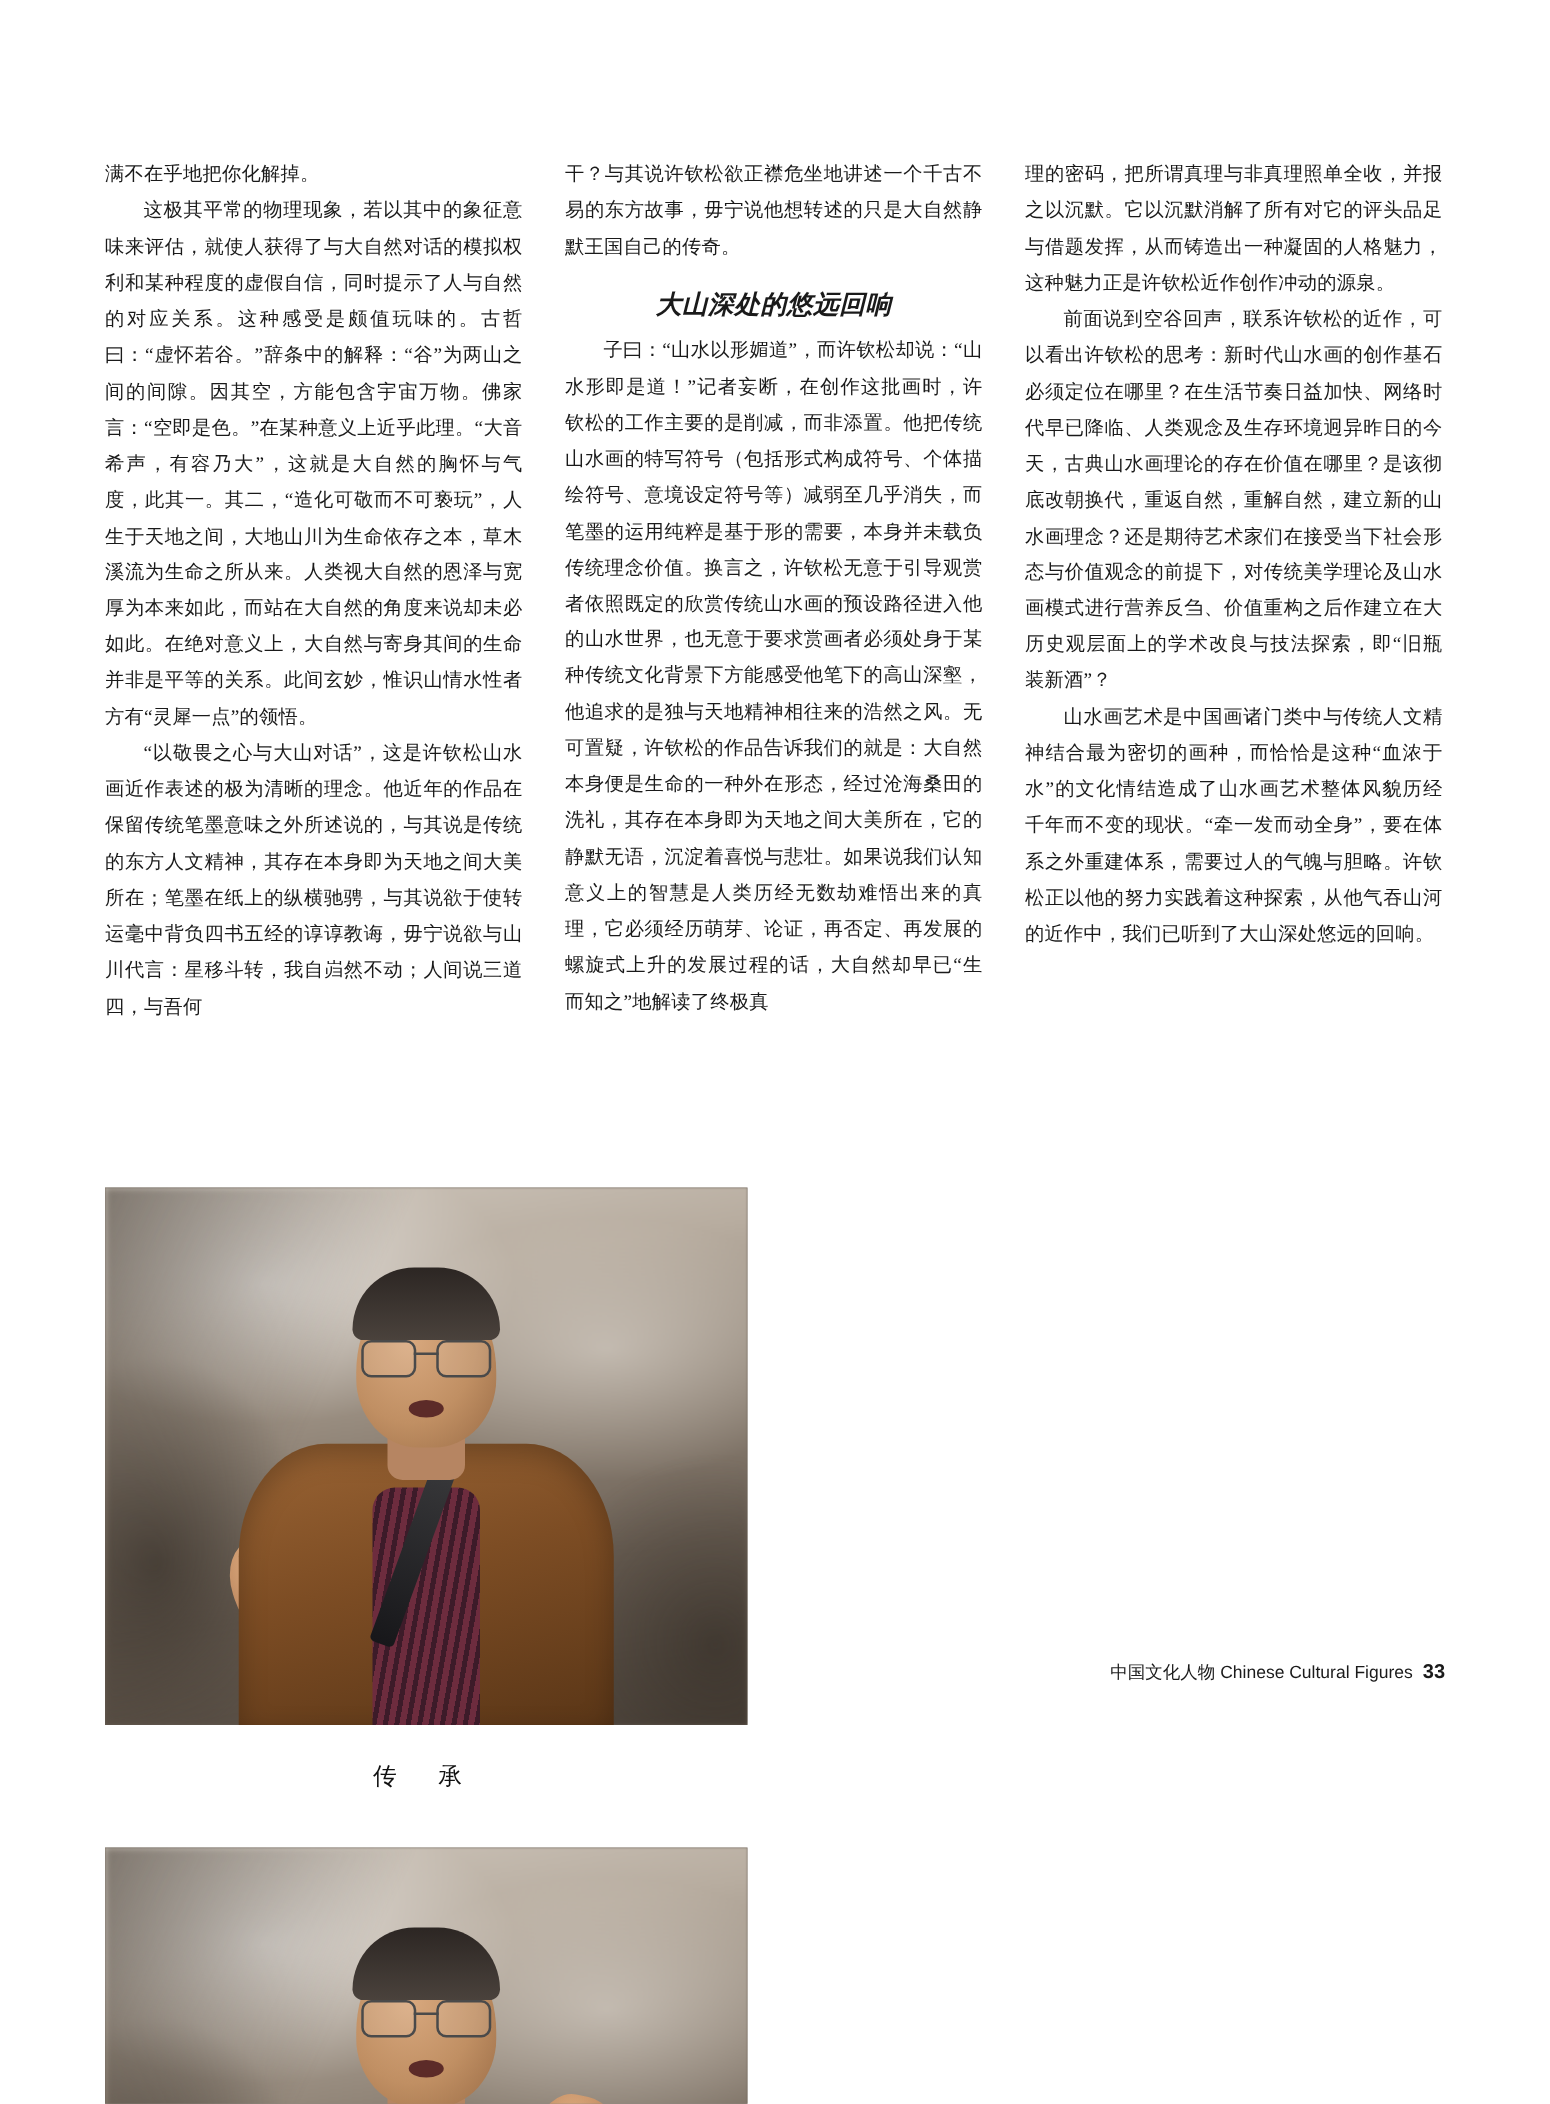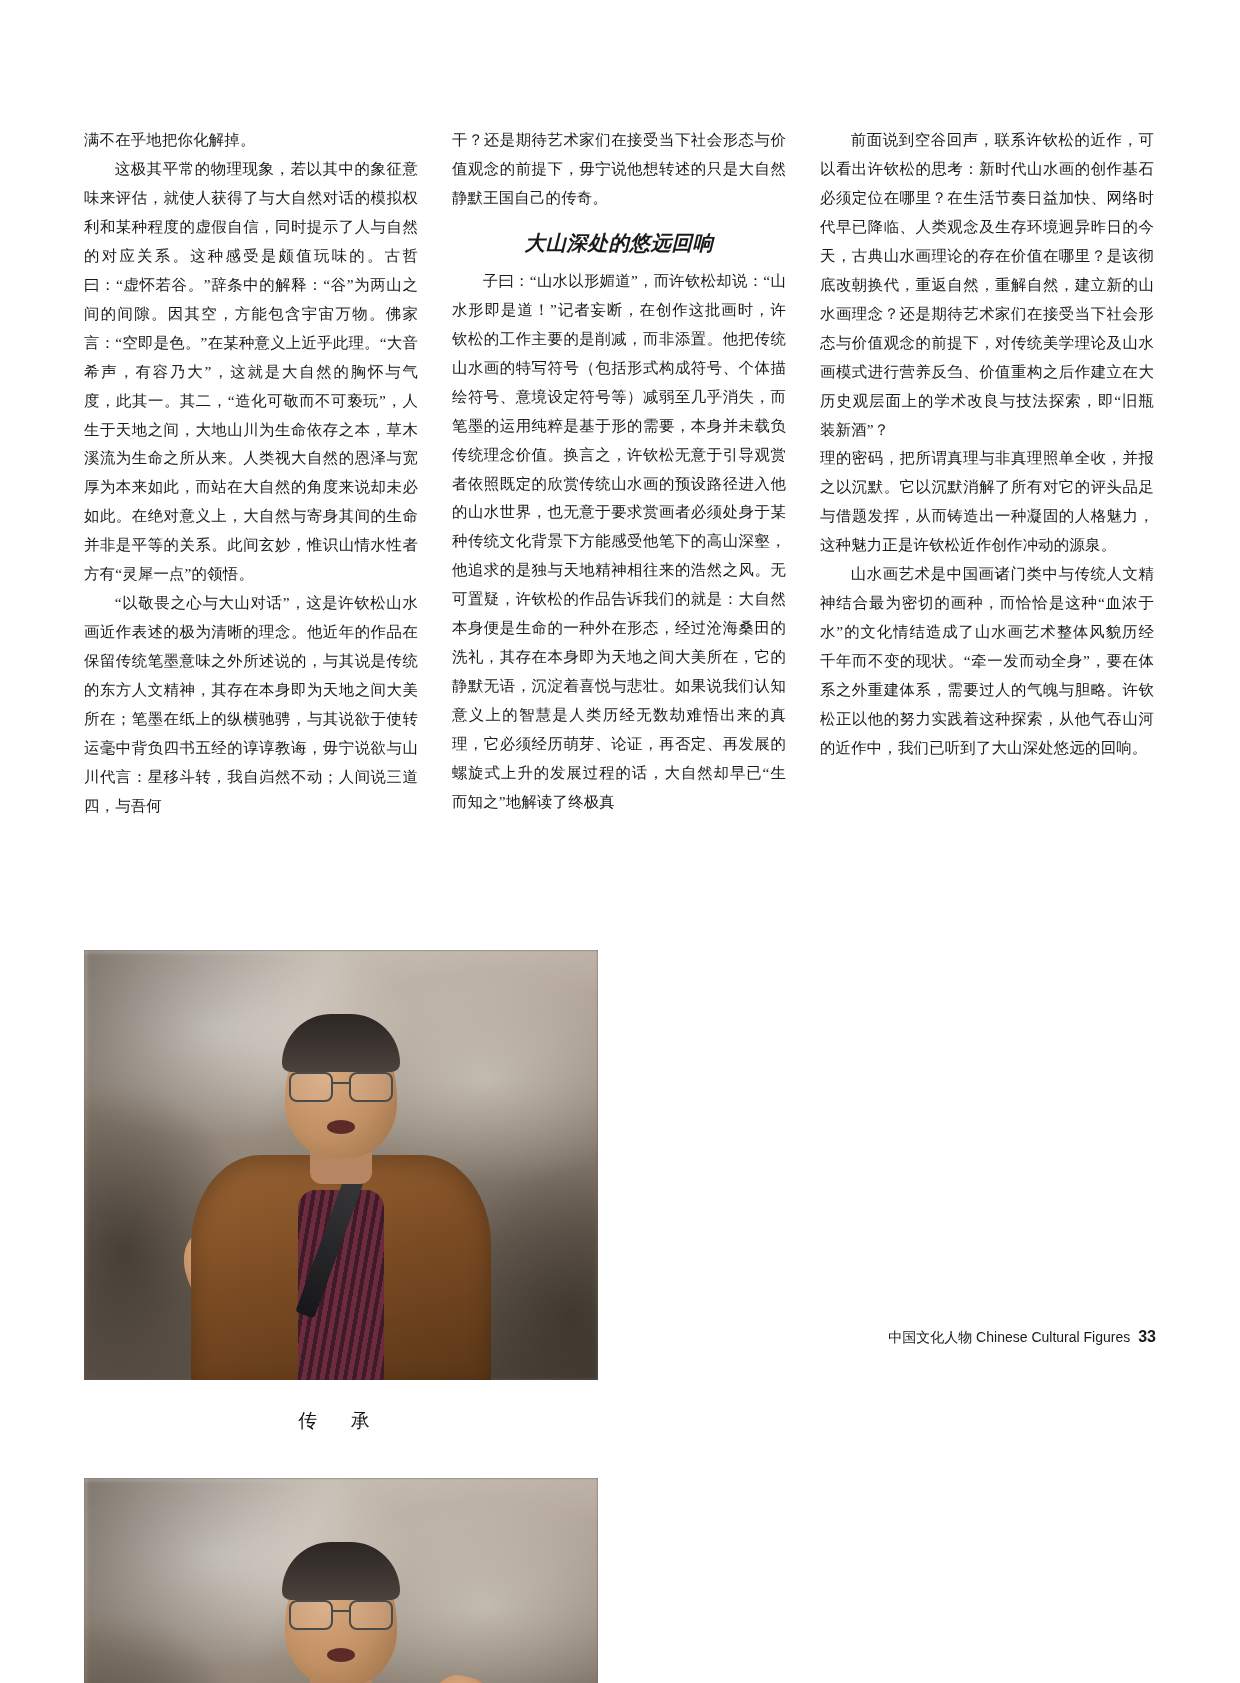--- a/index.html
+++ b/index.html
@@ -235,28 +235,28 @@
 
   <div class="columns">
 
     <div class="column">
       <p class="para">满不在乎地把你化解掉。</p>
       <p class="para indent">这极其平常的物理现象，若以其中的象征意味来评估，就使人获得了与大自然对话的模拟权利和某种程度的虚假自信，同时提示了人与自然的对应关系。这种感受是颇值玩味的。古哲曰：“虚怀若谷。”辞条中的解释：“谷”为两山之间的间隙。因其空，方能包含宇宙万物。佛家言：“空即是色。”在某种意义上近乎此理。“大音希声，有容乃大”，这就是大自然的胸怀与气度，此其一。其二，“造化可敬而不可亵玩”，人生于天地之间，大地山川为生命依存之本，草木溪流为生命之所从来。人类视大自然的恩泽与宽厚为本来如此，而站在大自然的角度来说却未必如此。在绝对意义上，大自然与寄身其间的生命并非是平等的关系。此间玄妙，惟识山情水性者方有“灵犀一点”的领悟。</p>
       <p class="para indent">“以敬畏之心与大山对话”，这是许钦松山水画近作表述的极为清晰的理念。他近年的作品在保留传统笔墨意味之外所述说的，与其说是传统的东方人文精神，其存在本身即为天地之间大美所在；笔墨在纸上的纵横驰骋，与其说欲于使转运毫中背负四书五经的谆谆教诲，毋宁说欲与山川代言：星移斗转，我自岿然不动；人间说三道四，与吾何</p>
     </div>
 
     <div class="column">
-      <p class="para">干？还是期待艺术家们在接受当下社会形态与价值观念的前提下，毋宁说他想转述的只是大自然静默王国自己的传奇。</p>
+      <p class="para">干？与其说许钦松欲正襟危坐地讲述一个千古不易的东方故事，毋宁说他想转述的只是大自然静默王国自己的传奇。</p>
       <h2 class="section-title">大山深处的悠远回响</h2>
       <p class="para indent">子曰：“山水以形媚道”，而许钦松却说：“山水形即是道！”记者妄断，在创作这批画时，许钦松的工作主要的是削减，而非添置。他把传统山水画的特写符号（包括形式构成符号、个体描绘符号、意境设定符号等）减弱至几乎消失，而笔墨的运用纯粹是基于形的需要，本身并未载负传统理念价值。换言之，许钦松无意于引导观赏者依照既定的欣赏传统山水画的预设路径进入他的山水世界，也无意于要求赏画者必须处身于某种传统文化背景下方能感受他笔下的高山深壑，他追求的是独与天地精神相往来的浩然之风。无可置疑，许钦松的作品告诉我们的就是：大自然本身便是生命的一种外在形态，经过沧海桑田的洗礼，其存在本身即为天地之间大美所在，它的静默无语，沉淀着喜悦与悲壮。如果说我们认知意义上的智慧是人类历经无数劫难悟出来的真理，它必须经历萌芽、论证，再否定、再发展的螺旋式上升的发展过程的话，大自然却早已“生而知之”地解读了终极真</p>
     </div>
 
     <div class="column">
+      <p class="para">理的密码，把所谓真理与非真理照单全收，并报之以沉默。它以沉默消解了所有对它的评头品足与借题发挥，从而铸造出一种凝固的人格魅力，这种魅力正是许钦松近作创作冲动的源泉。</p>
       <p class="para indent">前面说到空谷回声，联系许钦松的近作，可以看出许钦松的思考：新时代山水画的创作基石必须定位在哪里？在生活节奏日益加快、网络时代早已降临、人类观念及生存环境迥异昨日的今天，古典山水画理论的存在价值在哪里？是该彻底改朝换代，重返自然，重解自然，建立新的山水画理念？还是期待艺术家们在接受当下社会形态与价值观念的前提下，对传统美学理论及山水画模式进行营养反刍、价值重构之后作建立在大历史观层面上的学术改良与技法探索，即“旧瓶装新酒”？</p>
-      <p class="para">理的密码，把所谓真理与非真理照单全收，并报之以沉默。它以沉默消解了所有对它的评头品足与借题发挥，从而铸造出一种凝固的人格魅力，这种魅力正是许钦松近作创作冲动的源泉。</p>
       <p class="para indent">山水画艺术是中国画诸门类中与传统人文精神结合最为密切的画种，而恰恰是这种“血浓于水”的文化情结造成了山水画艺术整体风貌历经千年而不变的现状。“牵一发而动全身”，要在体系之外重建体系，需要过人的气魄与胆略。许钦松正以他的努力实践着这种探索，从他气吞山河的近作中，我们已听到了大山深处悠远的回响。</p>
     </div>
 
   </div>
 
   <div class="photos">
 
     <div class="photo-block">
       <div class="photo">
         <div class="bg"></div>

